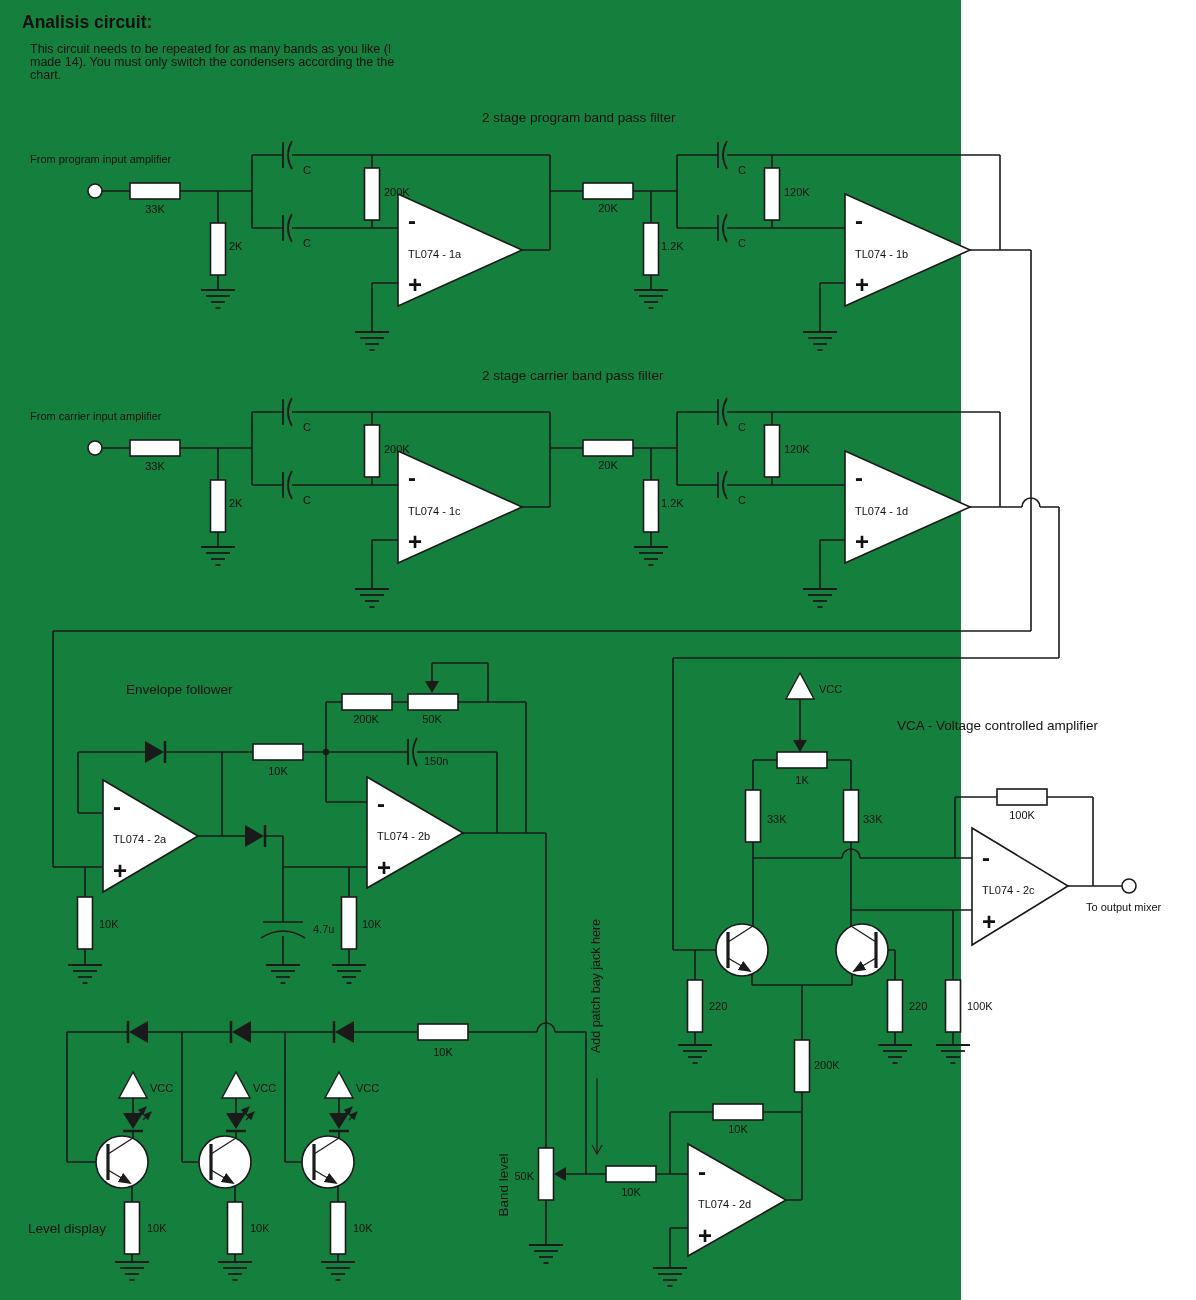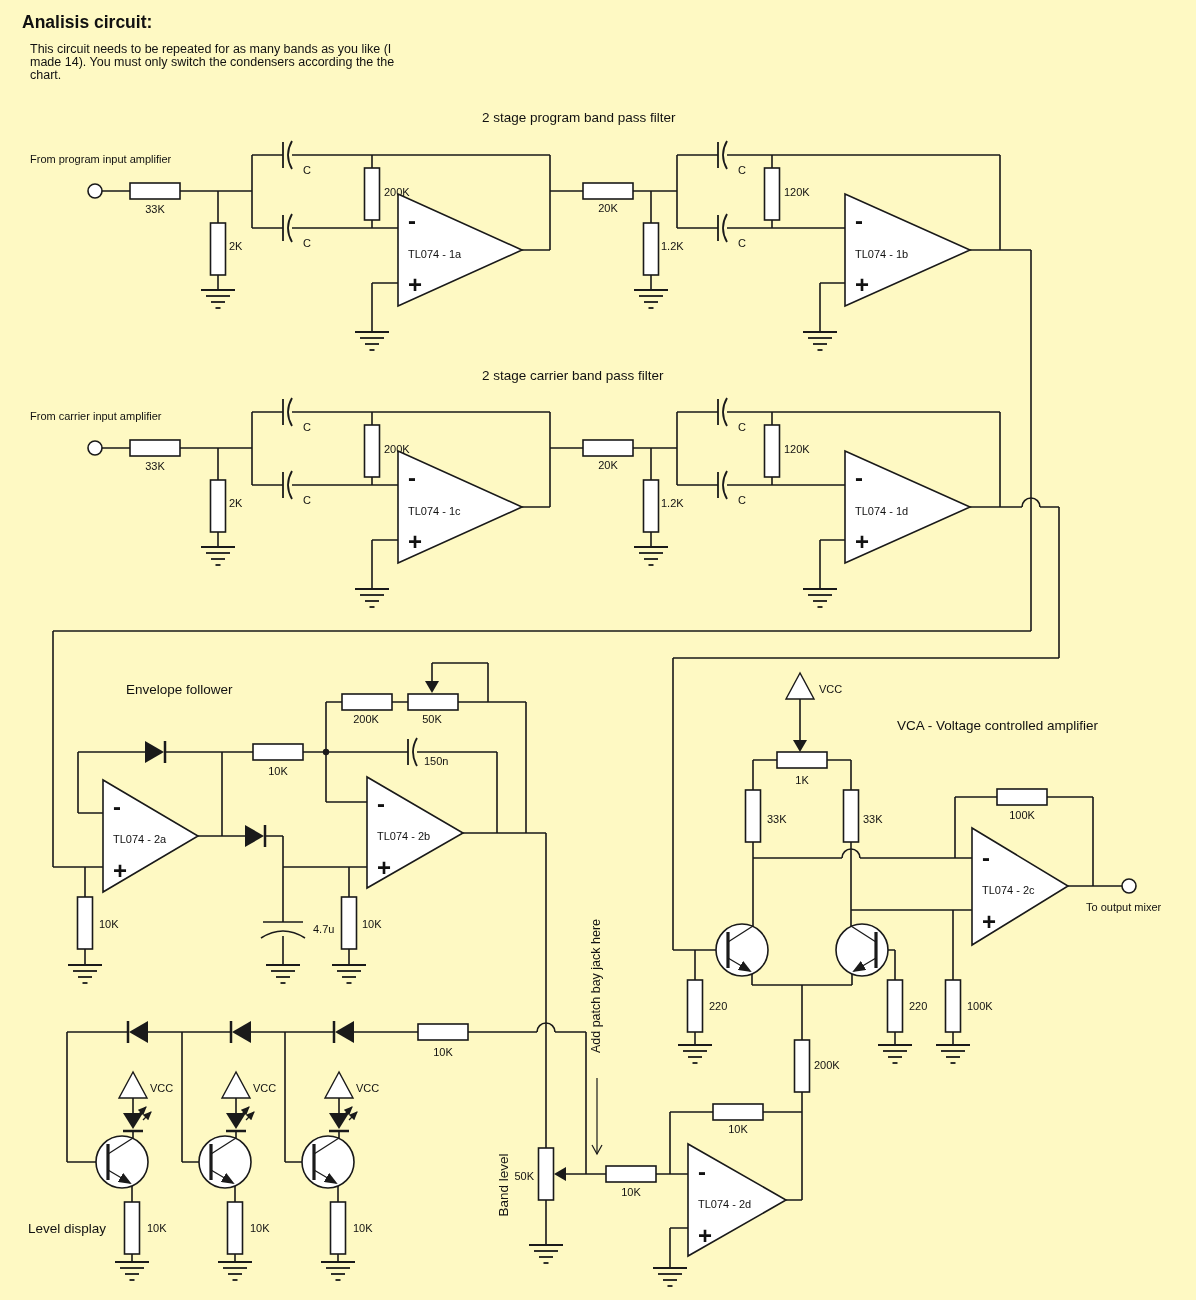--- a/index.html
+++ b/index.html
@@ -1,16 +1,16 @@
 <!DOCTYPE html>
 <html><head>
 <meta charset="utf-8">
 <style>
   html,body { margin:0; padding:0; background:#ffffff; }
-  .page { width:1196px; height:1300px; position:relative; background:#fef9c3; }
+  .page { width:961px; height:1300px; position:relative; background:#15803d; }
   svg { display:block; }
   .w    { fill:none; stroke:#1a1a1a; stroke-width:1.6; }
   .thin { fill:none; stroke:#1a1a1a; stroke-width:1.2; }
   .sym  { fill:#ffffff; stroke:#1a1a1a; stroke-width:1.6; }
   .blk  { fill:#1a1a1a; stroke:none; }
   text  { font-family:"Liberation Sans","DejaVu Sans",sans-serif; fill:#111; }
   .t-title { font-size:17.5px; font-weight:bold; }
   .t-body  { font-size:12.5px; }
   .t-sec   { font-size:13.5px; }
   .t-lbl   { font-size:11px; }

